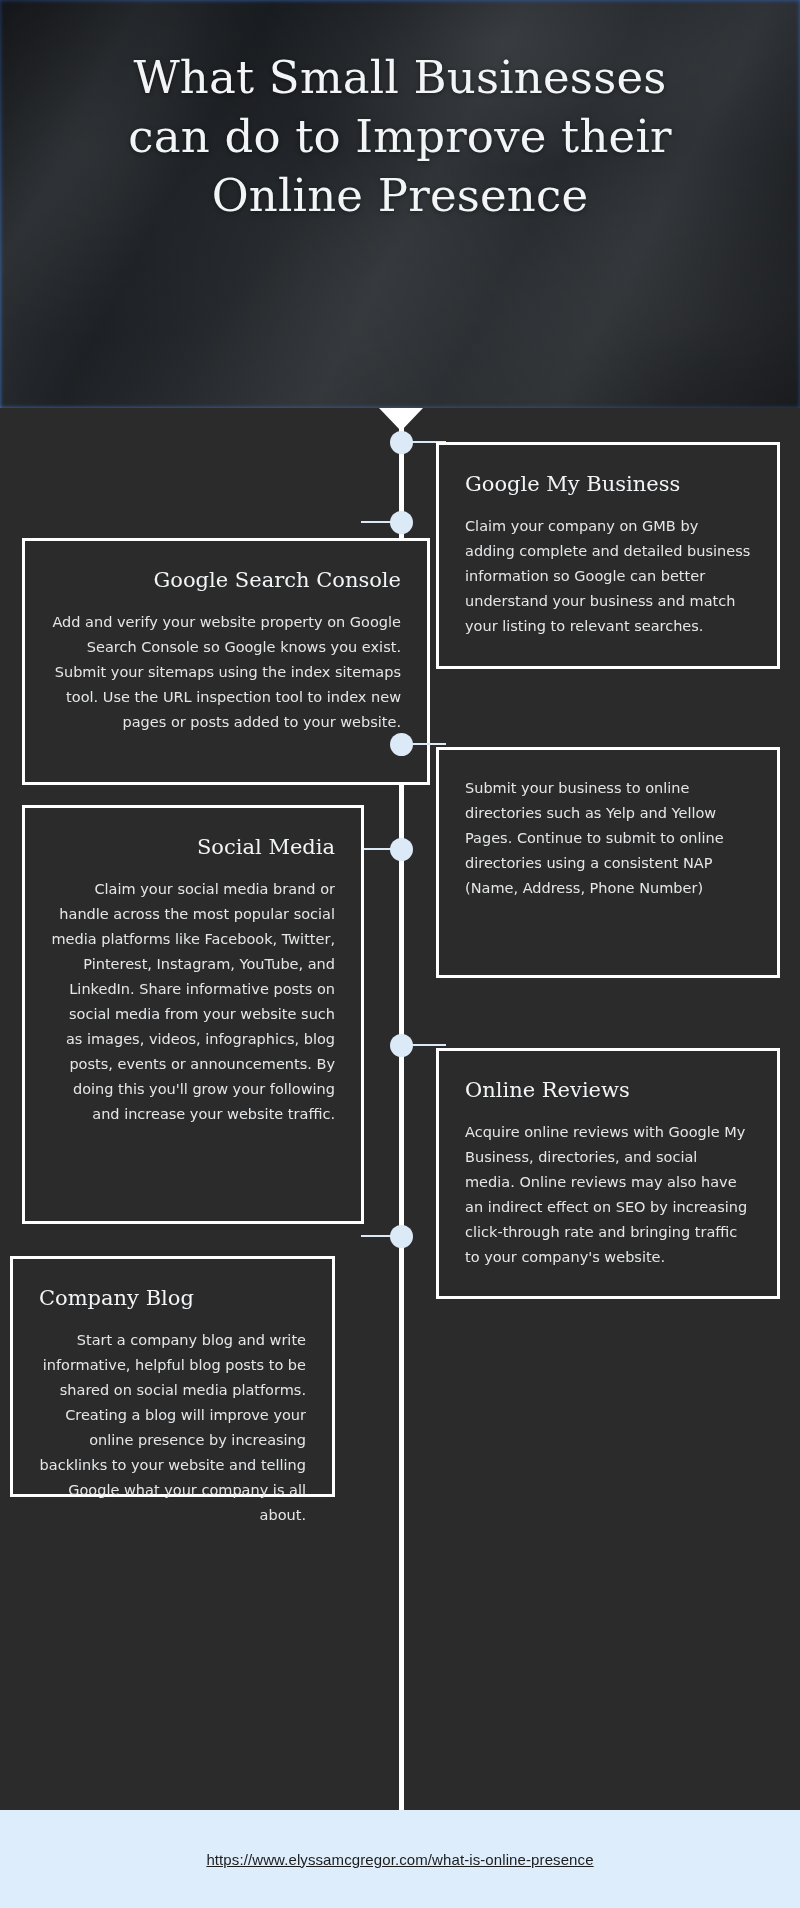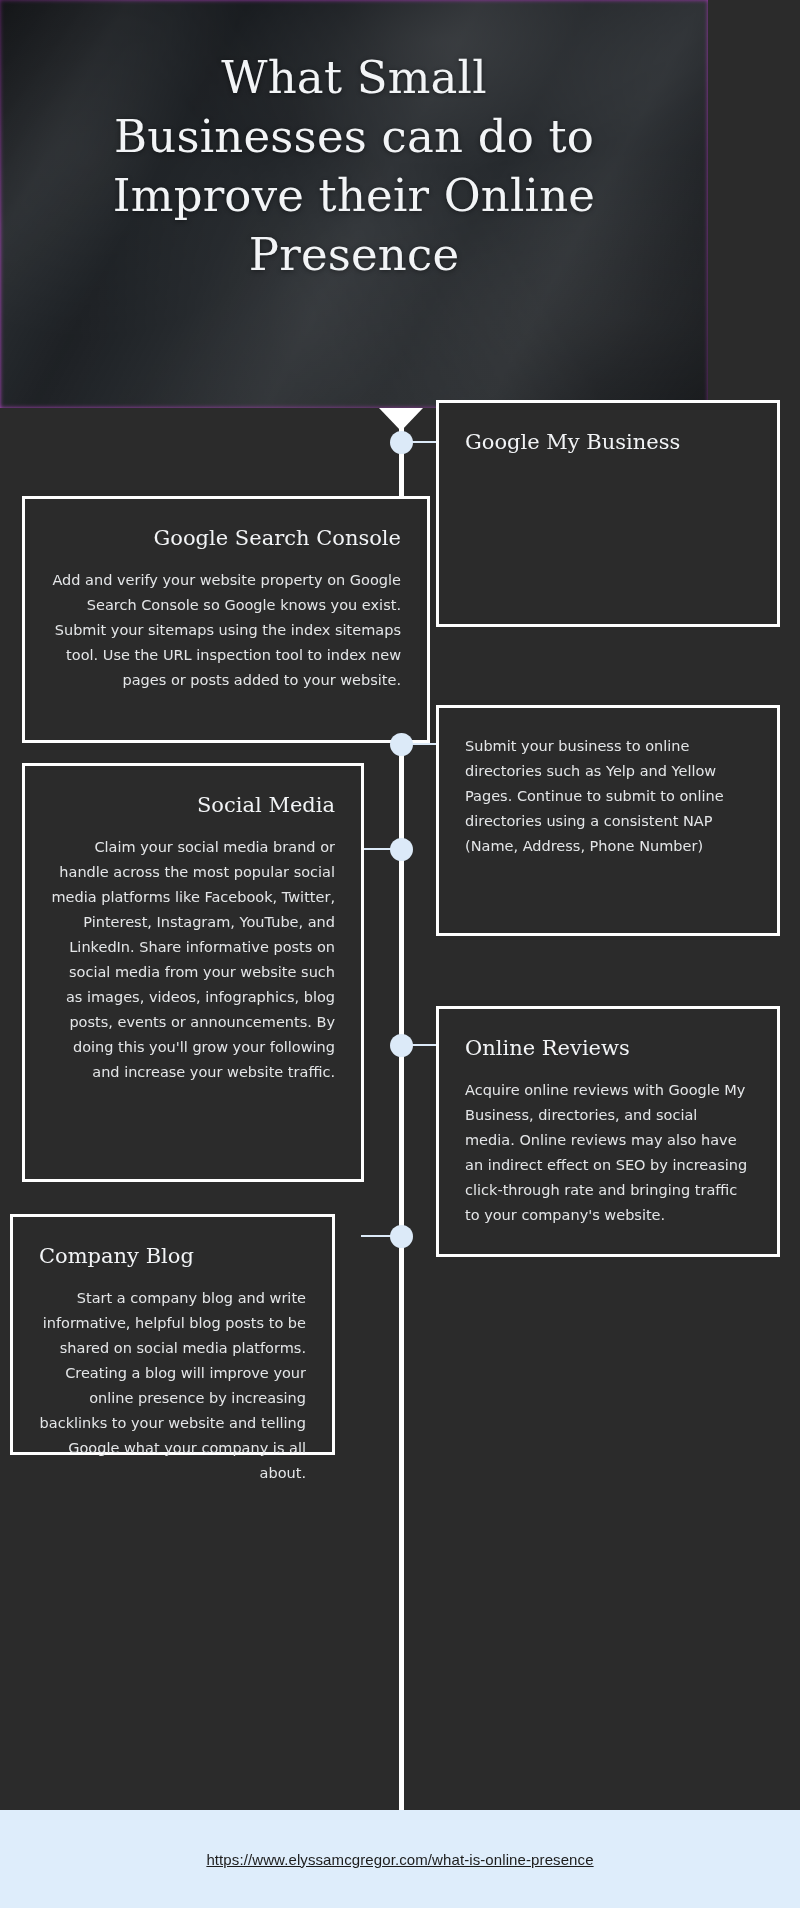--- a/index.html
+++ b/index.html
@@ -13,24 +13,24 @@
     font-family: "DejaVu Sans", sans-serif;
     width: 800px;
     height: 1908px;
     position: relative;
     overflow: hidden;
   }
 
   
   .header {
     position: relative;
-    width: 708px;
+    width: 800px;
     height: 408px;
     overflow: hidden;
-    background: #d946ef;
+    background: #3b82f6;
   }
   .header-bg {
     position: absolute;
     inset: 0;
     background:
       radial-gradient(ellipse 420px 180px at 62% 10%, rgba(255,255,255,0.10) 0%, rgba(255,255,255,0) 70%),
       radial-gradient(ellipse 300px 260px at 12% 38%, rgba(255,255,255,0.05) 0%, rgba(255,255,255,0) 72%),
       radial-gradient(ellipse 520px 240px at 88% 78%, rgba(255,255,255,0.07) 0%, rgba(255,255,255,0) 70%),
       linear-gradient(118deg,
         #15181c 0%,
@@ -114,20 +114,21 @@
     position: absolute;
     height: 2px;
     background: #dceaf8;
   }
 
   .card {
     position: absolute;
     border: 3px solid #ffffff;
     background: #2b2b2b;
     padding: 26px 26px 11px 26px;
+    margin-top: 42px;
   }
   .card-title {
     font-family: "DejaVu Serif", serif;
     font-weight: 400;
     font-size: 21px;
     line-height: 26px;
     color: #f2f4f6;
     margin-bottom: 17px;
   }
   .card-body {
@@ -170,20 +171,21 @@
 
 <div class="body-area">
 
   <div class="spine"></div>
   <div class="spine-arrow"></div>
 
   <div class="node" style="top:23px;"></div>
   <div class="connector" style="left:410px; top:33px; width:36px;"></div>
   <div class="card right" style="left:436px; top:-8px; width:344px; height:227px;">
     <div class="card-title">Google My Business</div>
+    <div class="card-body">Claim your company on GMB by adding complete and detailed business information so Google can better understand your business and match your listing to relevant searches.</div>
   </div>
 
   <div class="node" style="top:103px;"></div>
   <div class="connector" style="left:361px; top:113px; width:32px;"></div>
   <div class="card left" style="left:22px; top:88px; width:408px; height:247px;">
     <div class="card-title">Google Search Console</div>
     <div class="card-body">Add and verify your website property on Google Search Console so Google knows you exist. Submit your sitemaps using the index sitemaps tool. Use the URL inspection tool to index new pages or posts added to your website.</div>
   </div>
 
   <div class="node" style="top:325px;"></div>

